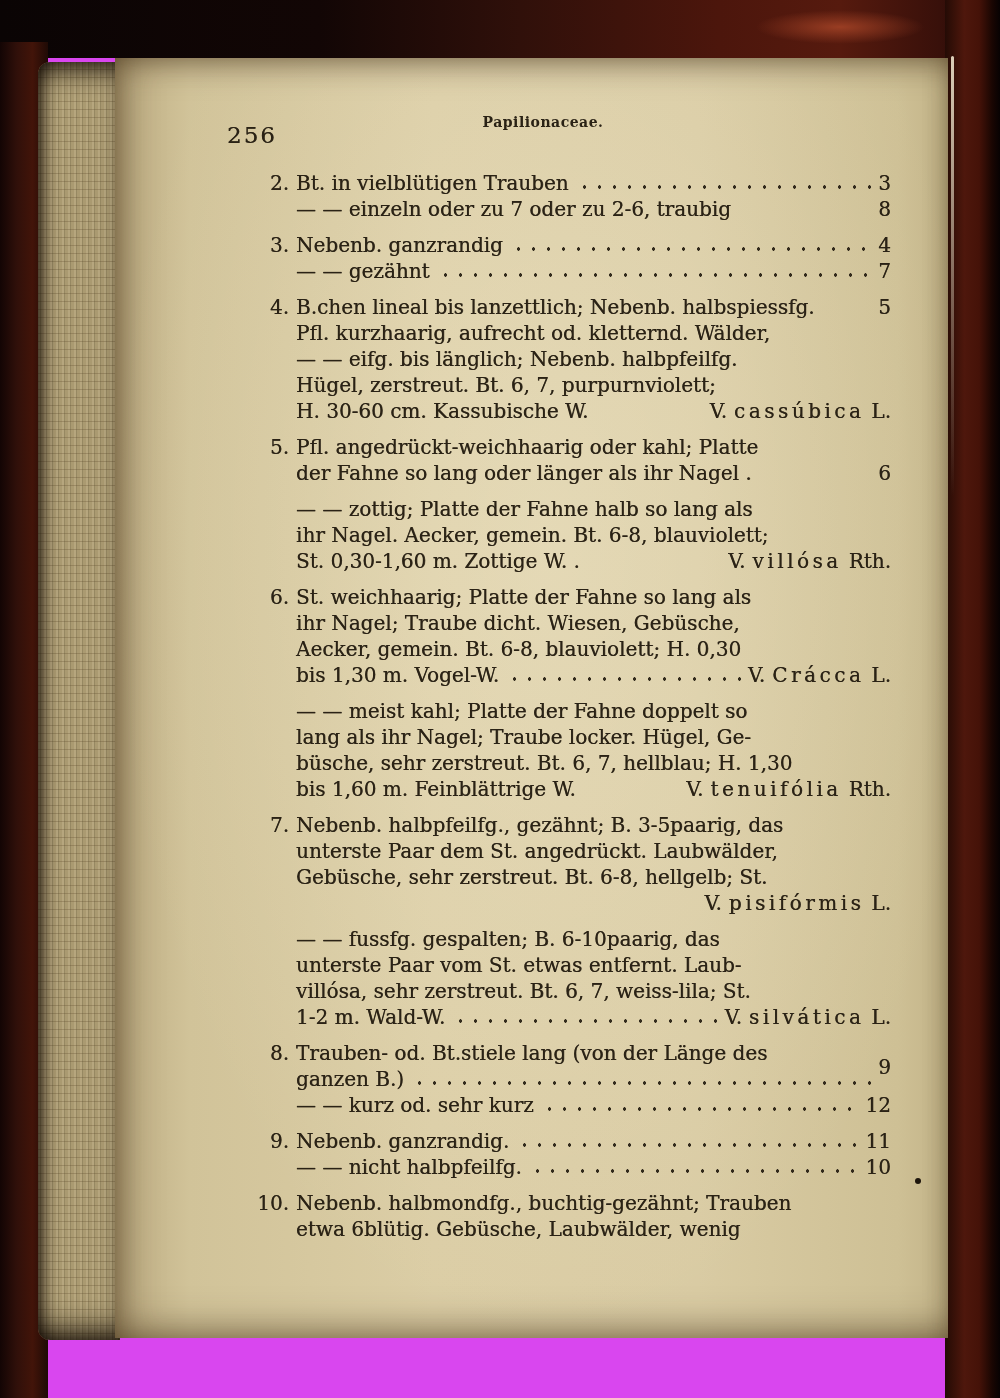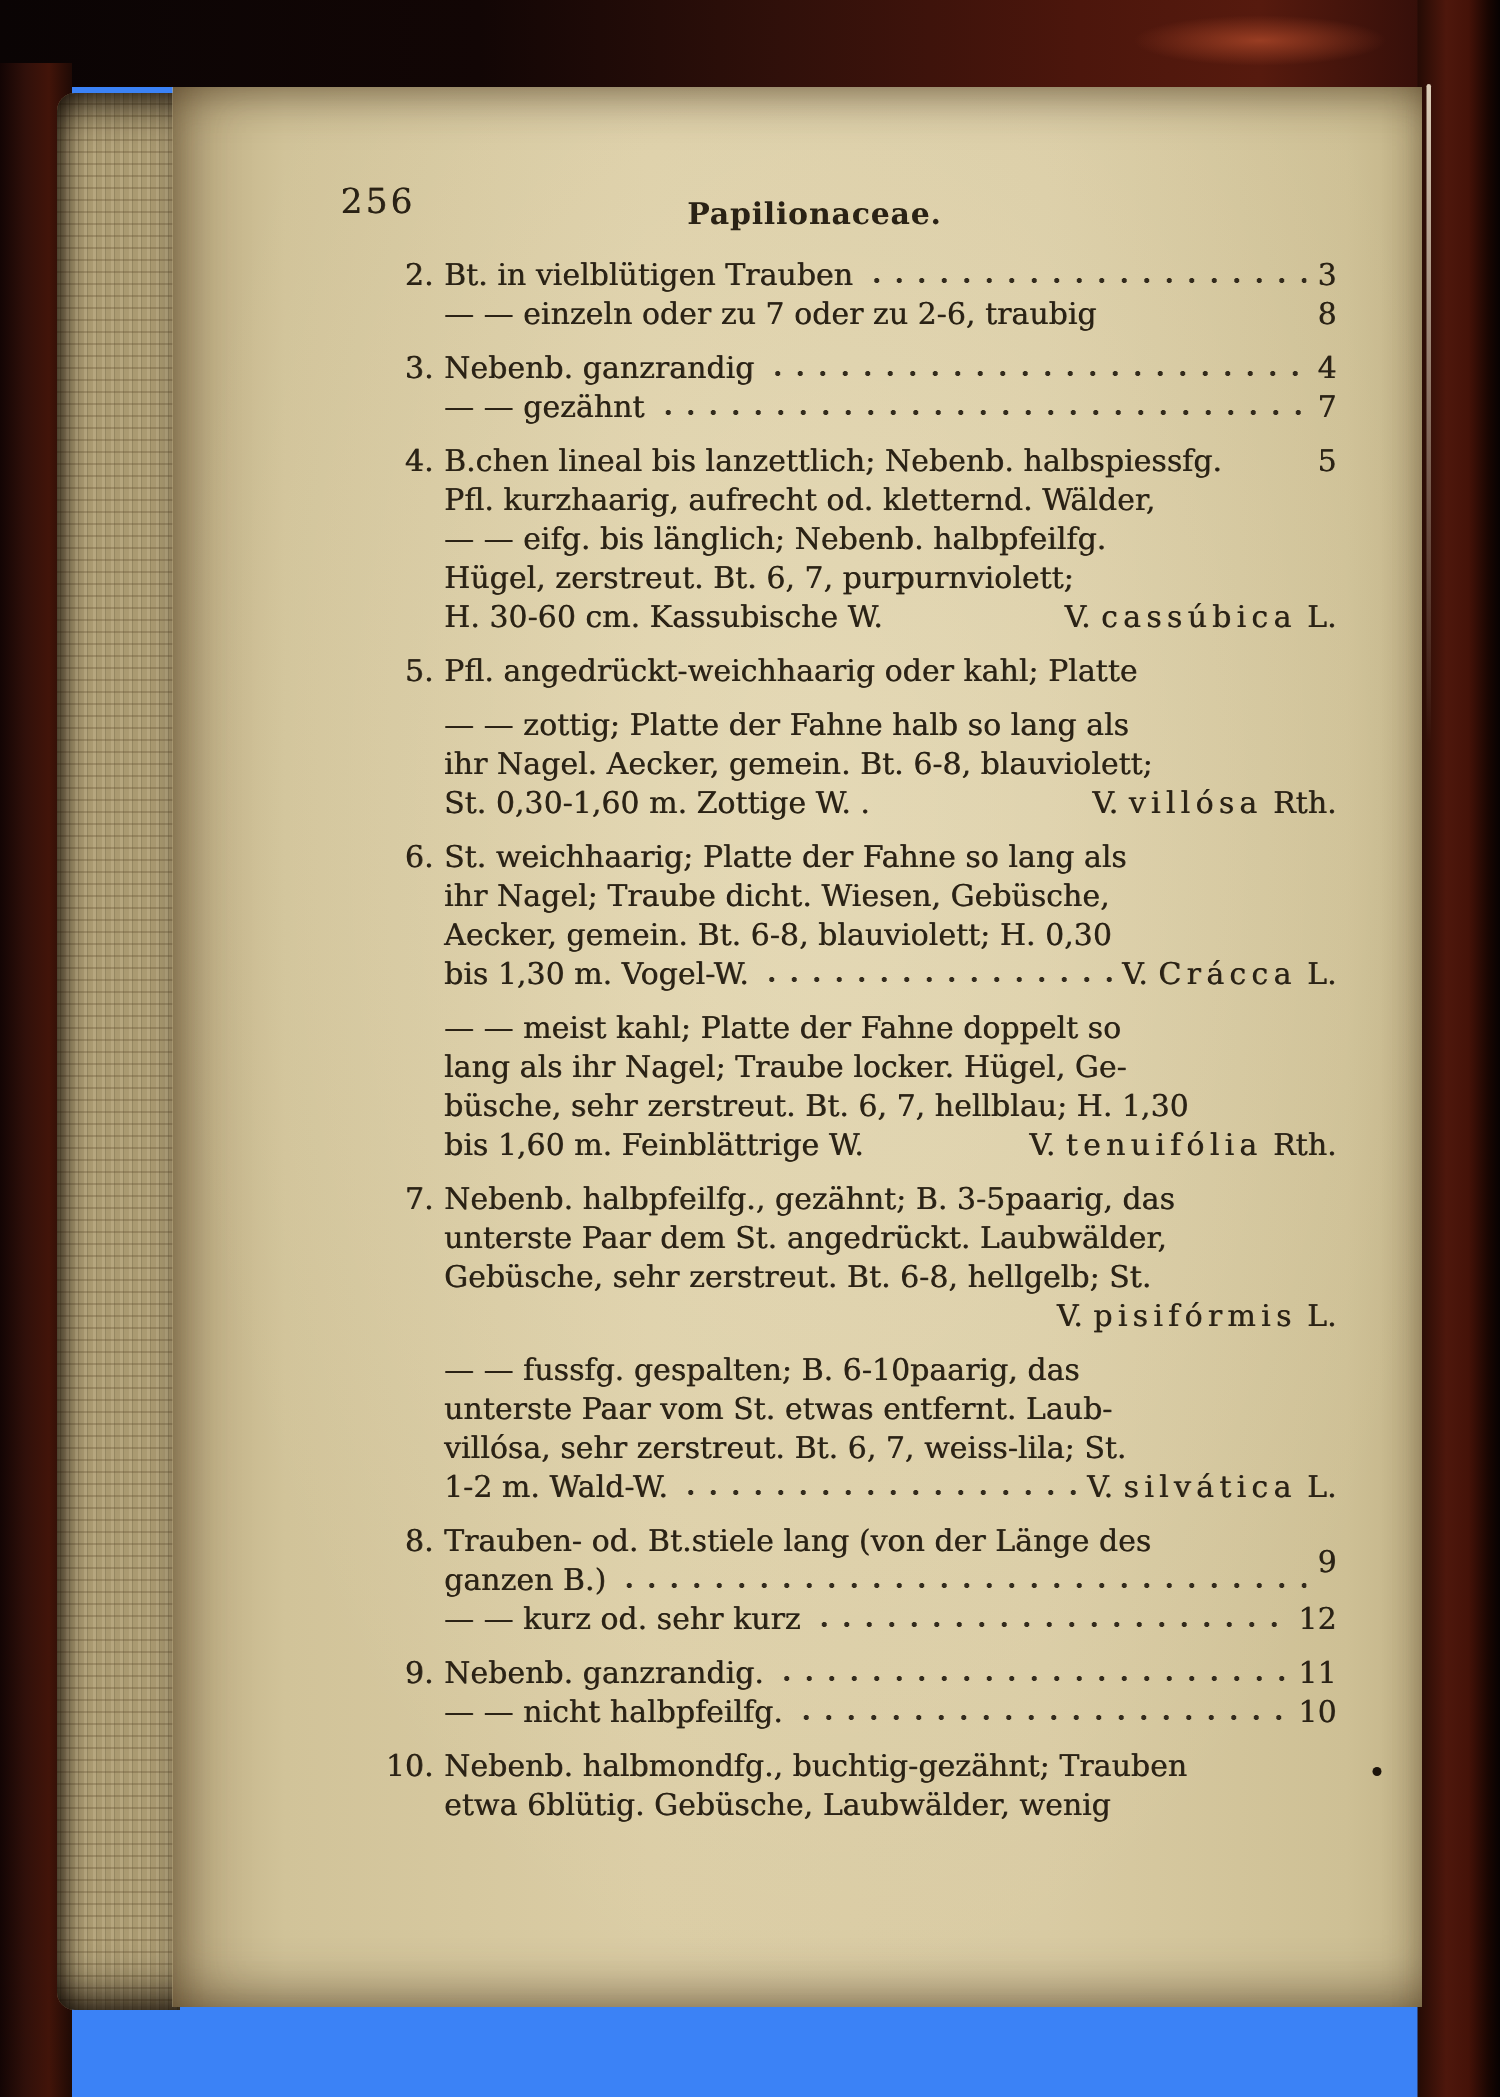--- a/index.html
+++ b/index.html
@@ -2,21 +2,21 @@
 <html style="--paper: #d9cba3; --ink: #2a2215; --cover: #4e170c; --page_edge: #aa9a71;"><head>
 <meta charset="utf-8">
 <style>
   html,body { margin:0; padding:0; }
   body {
     width:1000px; height:1398px;
     background:#070606;
     font-family:"DejaVu Serif", "Liberation Serif", serif;
     overflow:hidden;
   }
-  .photo { position:relative; width:1000px; height:1398px; background:#3b82f6; overflow:hidden; }
+  .photo { position:relative; width:1000px; height:1398px; background:#d946ef; overflow:hidden; }
 
   
   .cover-top {
     position:absolute; left:0; top:0; width:1000px; height:58px;
     background:linear-gradient(90deg,#0a0404 0%,#120605 32%,#30100a 52%,#4c160c 72%,#561a0e 84%,#38100a 94%,#1a0705 100%);
   }
   .cover-sheen {
     position:absolute; left:755px; top:10px; width:170px; height:34px;
     background:radial-gradient(ellipse at 50% 50%, rgba(170,70,40,.8), rgba(170,70,40,0) 70%);
   }
@@ -58,22 +58,22 @@
       inset 0 -26px 36px -18px rgba(70,50,25,.5),
       inset 22px 0 44px -22px rgba(55,35,12,.6),
       inset -14px 0 26px -16px rgba(70,50,25,.4);
   }
   .page-number {
     position:absolute; left:112px; top:64px;
     font-size:23px; letter-spacing:2px;
     text-shadow:.3px .2px 0 rgba(42,34,21,.7);
   }
   .running-header {
-    position:absolute; left:28px; top:72px; width:800px; text-align:center;
-    font-size:20px; font-weight:bold; letter-spacing:.5px;
+    position:absolute; left:28px; top:56px; width:800px; text-align:center;
+    font-size:14px; font-weight:bold; letter-spacing:.5px;
   }
   
   .key {
     position:absolute; left:128px; top:112px; width:648px;
     font-size:20px;
     text-shadow:.35px .15px 0 rgba(42,34,21,.75);
   }
   .line { display:flex; align-items:baseline; height:26px; line-height:26px; white-space:nowrap; }
   .line.gap { margin-top:10px; }
   .num  { flex:none; width:46px; text-align:right; padding-right:7px; }
@@ -151,20 +151,26 @@
           <span class="txt">H. 30-60 cm.  Kassubische W.</span>
           <span class="fill"></span>
           <span class="genus">V.</span>
           <span class="species">cassúbica</span>
           <span class="ref">L.</span>
         </div>
         <div class="line gap">
           <span class="num">5.</span>
           <span class="txt">Pfl. angedrückt-weichhaarig oder kahl;  Platte</span>
         </div>
+        <div class="line">
+          <span class="num"></span>
+          <span class="txt">der Fahne so lang oder länger als ihr Nagel .</span>
+          <span class="fill"></span>
+          <span class="ref">6</span>
+        </div>
         <div class="line gap">
           <span class="num"></span>
           <span class="txt">— — zottig; Platte der Fahne halb so lang als</span>
         </div>
         <div class="line">
           <span class="num"></span>
           <span class="txt">ihr Nagel. Aecker, gemein. Bt. 6-8, blauviolett;</span>
         </div>
         <div class="line">
           <span class="num"></span>

